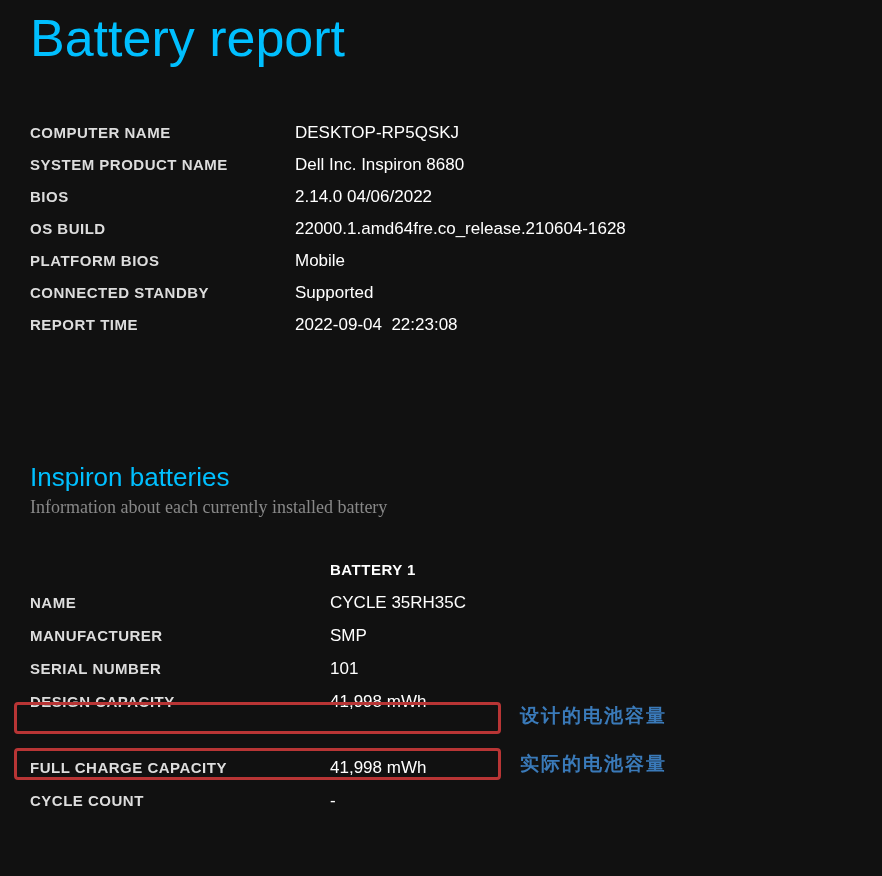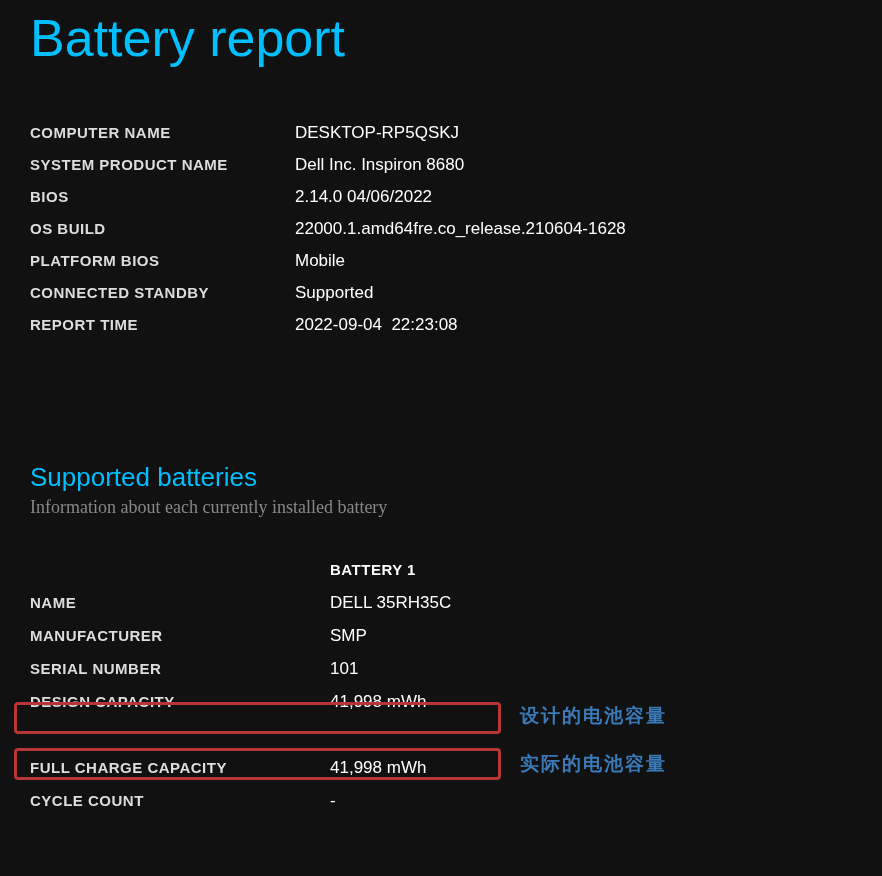--- a/index.html
+++ b/index.html
@@ -159,31 +159,31 @@
   <div class="info-row">
     <div class="info-label">CONNECTED STANDBY</div>
     <div class="info-value">Supported</div>
   </div>
   <div class="info-row">
     <div class="info-label">REPORT TIME</div>
     <div class="info-value">2022-09-04&nbsp;&nbsp;22:23:08</div>
   </div>
 </div>
 
-<h2 class="section-title">Supported batteries</h2>
+<h2 class="section-title">Inspiron batteries</h2>
 <div class="section-subtitle">Information about each currently installed battery</div>
 
 <div class="battery-table">
   <div class="battery-row">
     <div class="battery-label"></div>
     <div class="battery-value battery-header">BATTERY 1</div>
   </div>
   <div class="battery-row">
     <div class="battery-label">NAME</div>
-    <div class="battery-value">DELL 35RH35C</div>
+    <div class="battery-value">CYCLE 35RH35C</div>
   </div>
   <div class="battery-row">
     <div class="battery-label">MANUFACTURER</div>
     <div class="battery-value">SMP</div>
   </div>
   <div class="battery-row">
     <div class="battery-label">SERIAL NUMBER</div>
     <div class="battery-value">101</div>
   </div>
   <div class="battery-row">

